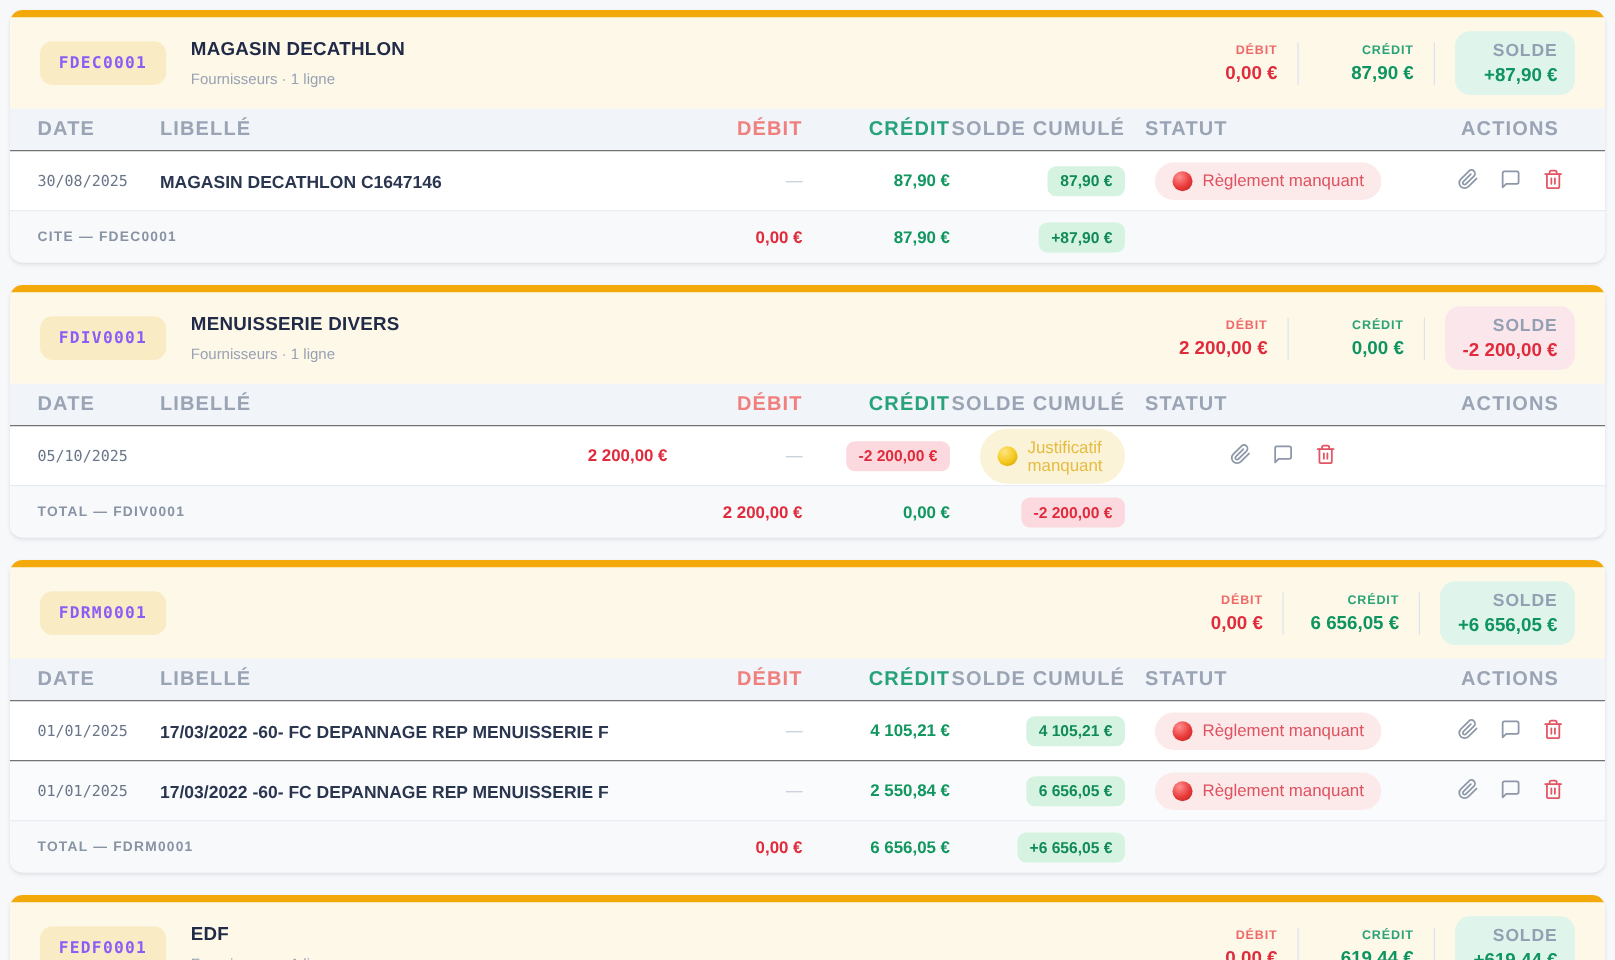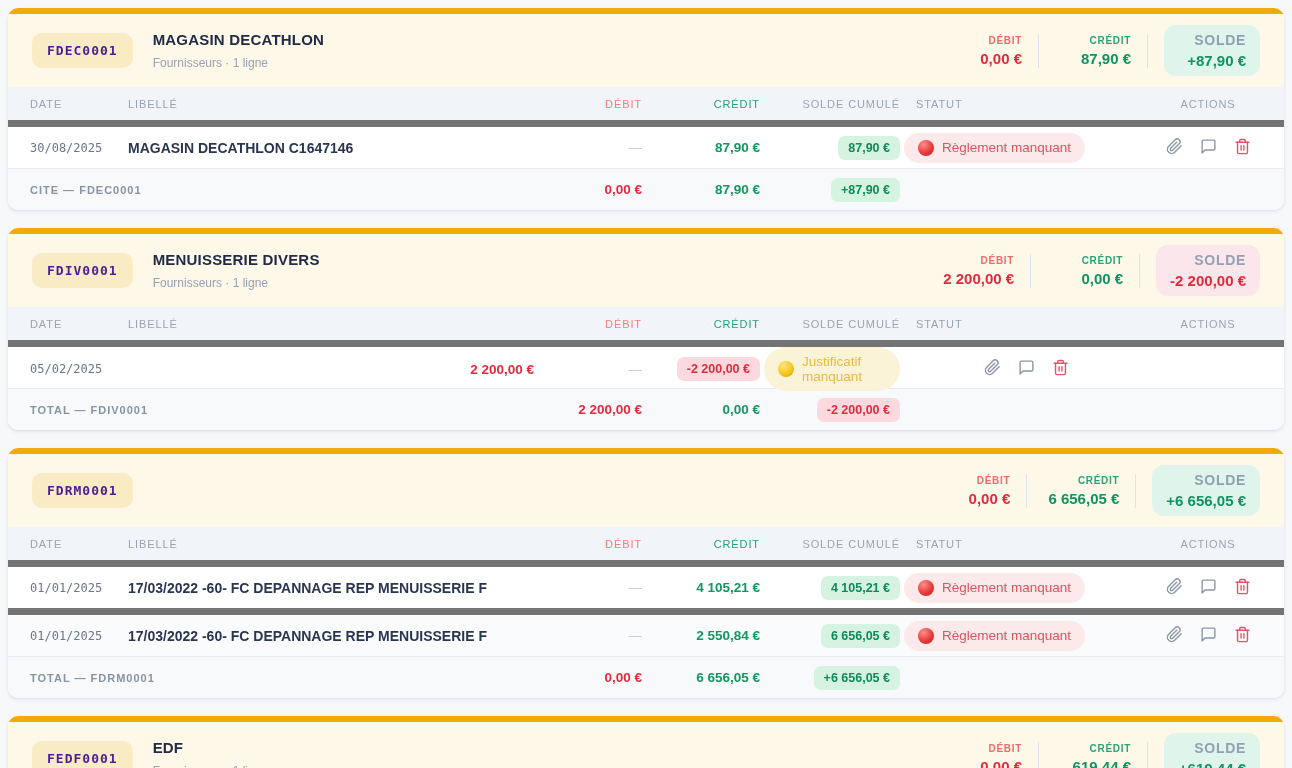--- a/index.html
+++ b/index.html
@@ -23,21 +23,21 @@
 
   .card-head {
     display: flex; justify-content: space-between; align-items: center;
     background: var(--cream, #FDF8E8);
     padding: 11px 24px; min-height: 62px;
   }
   .head-left { display: flex; align-items: center; gap: 20px; }
   .code-badge {
     font-family: "DejaVu Sans Mono", monospace;
     font-size: 13px; font-weight: 700; letter-spacing: 1px;
-    color: #4c1d95; background: #F9ECC5;
+    color: #8b5cf6; background: #F9ECC5;
     padding: 10px 15px; border-radius: 10px;
   }
   .acc-title { font-size: 15px; font-weight: 800; color: #212B47; letter-spacing: .2px; }
   .acc-sub { font-size: 12px; color: #98A2B3; margin-top: 8px; }
 
   .head-sum { display: flex; align-items: center; gap: 16px; }
   .sum { text-align: right; min-width: 76px; }
   .sum .lbl { font-size: 10px; font-weight: 700; letter-spacing: .7px; }
   .sum .val { font-size: 15px; font-weight: 700; margin-top: 4px; font-variant-numeric: tabular-nums; }
   .sum.debit  .lbl { color: #EF6A6A; }  .sum.debit  .val { color: var(--neg, #E02B3C); }
@@ -50,40 +50,40 @@
   .solde-box.neg { background: #FBE7EB; }  .solde-box.neg .val { color: var(--neg, #E02B3C); }
 
   
   .grid {
     display: grid;
     grid-template-columns: 98px minmax(0,1fr) 108px 118px 140px 252px 112px;
     align-items: center;
     padding: 0 20px 0 22px;
   }
   .thead { background: #F1F4F8; height: 33px; }
-  .th { font-size: 11px; font-weight: 400; letter-spacing: .9px; color: #9AA4B4; }
+  .th { font-size: 16px; font-weight: 700; letter-spacing: .9px; color: #9AA4B4; }
   .th.r { text-align: right; }
   .th.status { padding-left: 16px; }
   .th.actions { text-align: center; }
   .th.debit { color: #F0807D; }
   .th.credit { color: #27A279; }
 
-  .row { height: 48px; border-top: 7px solid #737373; background: #fff; }
+  .row { height: 48px; border-top: 1px solid #737373; background: #fff; }
   .row.alt { background: #FAFBFC; }
   .cell-date { font-family: "DejaVu Sans Mono", monospace; font-size: 12px; color: #6A7689; }
   .cell-label { font-size: 14px; font-weight: 600; color: #2A3550; white-space: nowrap; overflow: hidden; }
   .amt { font-size: 13.5px; font-weight: 600; text-align: right; font-variant-numeric: tabular-nums; }
   .amt.debit { color: var(--neg, #E02B3C); }
   .amt.credit { color: #12975F; }
   .amt.muted { color: #C4CBD6; font-weight: 500; }
   .cell-balance { text-align: right; }
   .bal-badge { display: inline-block; font-size: 12.5px; font-weight: 700; padding: 5px 10px; border-radius: 7px; font-variant-numeric: tabular-nums; }
   .bal-badge.pos { background: #D5F3E0; color: #108A56; }
   .bal-badge.neg { background: #FBD9DE; color: #DF2C3D; }
-  .cell-status { padding-left: 4px; }
+  .cell-status { padding-left: 24px; }
   .pill { display: inline-flex; align-items: center; gap: 8px; font-size: 13.5px; font-weight: 500; padding: 7px 14px; border-radius: 999px; }
   .pill.red    { background: #FCE9E9; color: #DF5260; }
   .pill.yellow { background: #FBF3D7; color: var(--warn, #E5BC42); }
   .dot { width: 16px; height: 16px; border-radius: 50%; flex: 0 0 16px; }
   .dot.red    { background: radial-gradient(circle at 35% 28%, #FF8F8F, #E93A3A 55%, #B42020); }
   .dot.yellow { background: radial-gradient(circle at 35% 28%, #FFE483, #F4C81C 55%, #D09A00); }
   .cell-actions { display: flex; justify-content: center; align-items: center; gap: 9px; }
   .act-btn { background: none; border: none; padding: 4px; cursor: pointer; color: #8D97A7; display: flex; }
   .act-btn.delete { color: #E25563; }
   .act-btn svg { width: 17px; height: 17px; }
@@ -203,21 +203,21 @@
         <div class="grid thead">
           <span class="th">DATE</span>
           <span class="th">LIBELLÉ</span>
           <span class="th r debit">DÉBIT</span>
           <span class="th r credit">CRÉDIT</span>
           <span class="th r">SOLDE CUMULÉ</span>
           <span class="th status">STATUT</span>
           <span class="th actions">ACTIONS</span>
         </div>
         <div class="grid row">
-          <span class="cell-date">05/02/2025</span>
+          <span class="cell-date">05/10/2025</span>
           <span class="amt debit">2 200,00 €</span>
           <span class="amt muted">—</span>
           <span class="cell-balance"><span class="bal-badge neg">-2 200,00 €</span></span>
           <span class="cell-status"><span class="pill yellow">
               <i class="dot yellow"></i>
               <span>Justificatif manquant</span>
             </span></span>
           <span class="cell-actions">
             <button class="act-btn">
               <span class="icon"><svg viewBox="0 0 24 24" fill="none" stroke="currentColor" stroke-width="2" stroke-linecap="round" stroke-linejoin="round">

